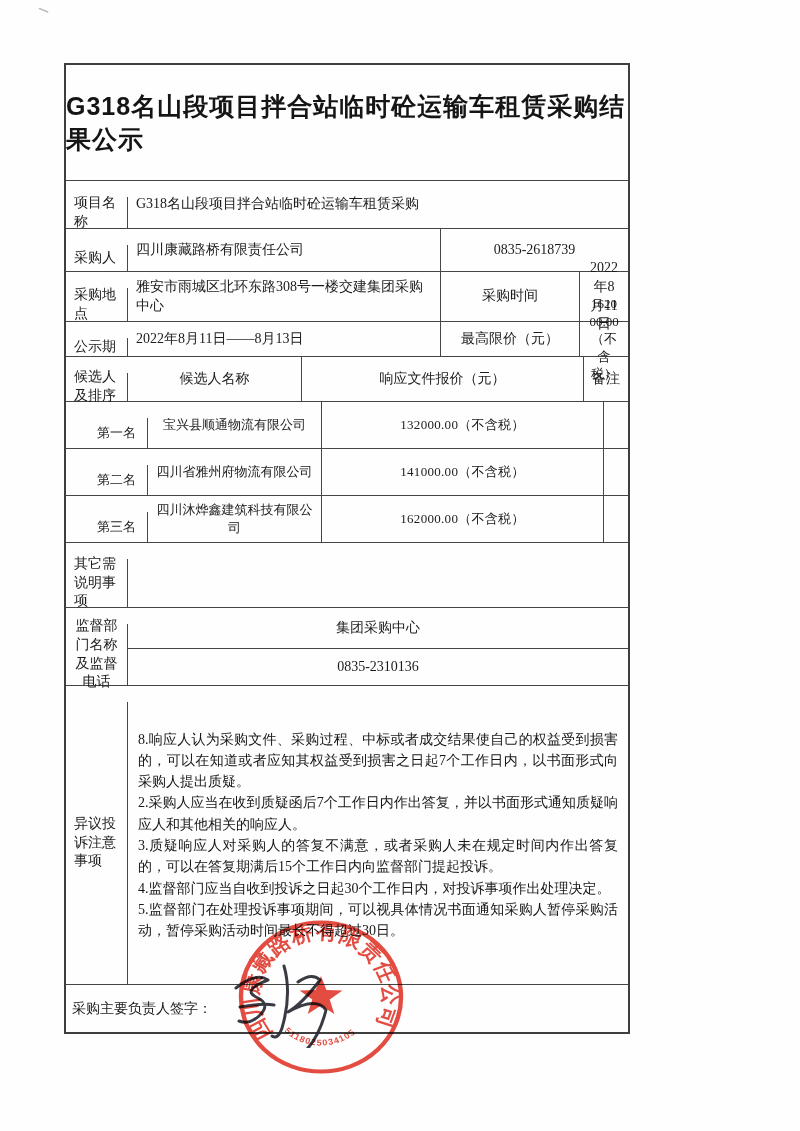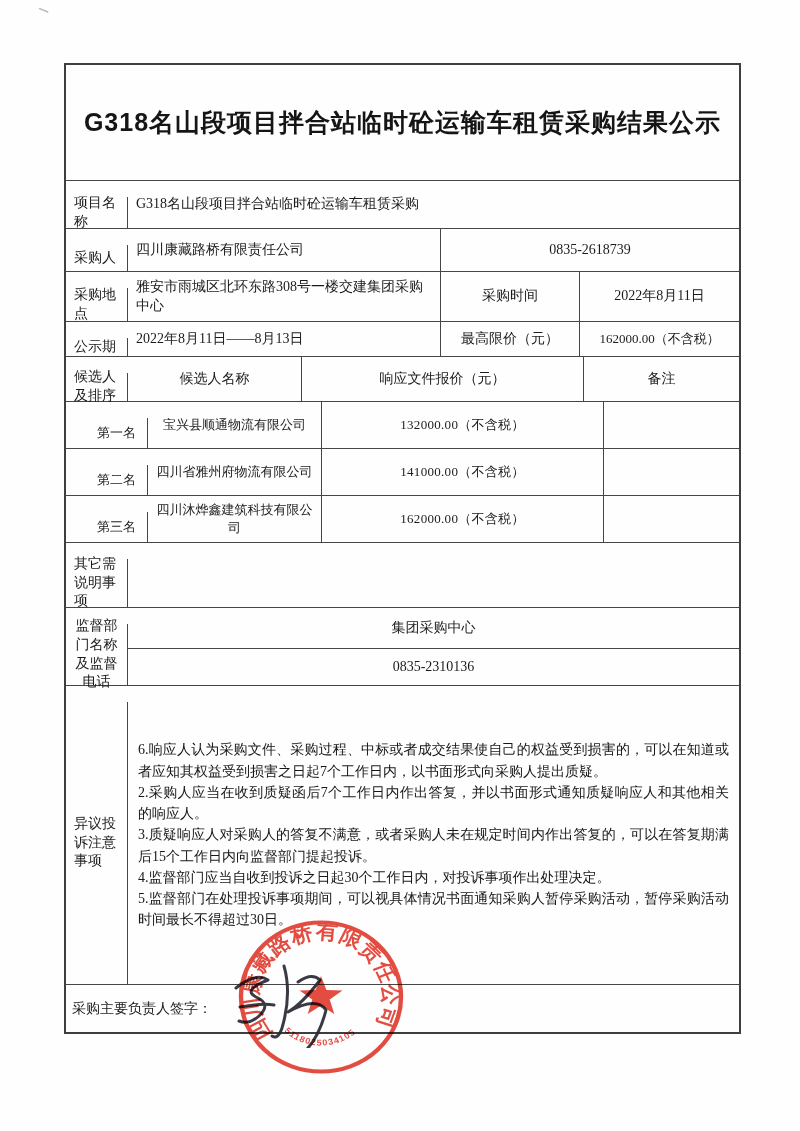--- a/index.html
+++ b/index.html
@@ -3,21 +3,21 @@
 <meta charset="utf-8">
 <style>
   html,body{margin:0;padding:0;background:#ffffff;}
   .page{
     position:relative;width:800px;height:1131px;background:#fefefe;
     font-family:"Liberation Serif","DejaVu Serif",serif;color:#1b1b1b;overflow:hidden;
   }
   .artifact{position:absolute;left:37px;top:9px;width:11px;height:6px;
     border-top:2px solid #bdbdbd;transform:rotate(22deg);border-radius:2px;}
   .sheet{
-    position:absolute;left:64px;top:63px;width:677px;background:#fefefe;
+    position:absolute;left:64px;top:63px;width:566px;background:#fefefe;
     border:2px solid #3f3f3f;box-sizing:border-box;
   }
   .row{display:flex;border-bottom:1.5px solid #454545;box-sizing:border-box;}
   .row:last-child{border-bottom:none;}
   .c{
     display:flex;align-items:center;box-sizing:border-box;
     padding:3px 8px;border-right:1.5px solid #454545;
     font-size:14px;line-height:1.35;word-break:break-all;
   }
   .c:last-child{border-right:none;}
@@ -144,21 +144,21 @@
       <div class="c label sup-label">监督部门名称及监督电话</div>
       <div class="sup-right">
         <div class="sup-cell first">集团采购中心</div>
         <div class="sup-cell second">0835-2310136</div>
       </div>
     </div>
 
     <div class="row r-objection">
       <div class="c label">异议投诉注意事项</div>
       <div class="objection-body">
-        <div class="objection-item">6.响应人认为采购文件、采购过程、中标或者成交结果使自己的权益受到损害的，可以在知道或者应知其权益受到损害之日起7个工作日内，以书面形式向采购人提出质疑。</div>
+        <div class="objection-item">8.响应人认为采购文件、采购过程、中标或者成交结果使自己的权益受到损害的，可以在知道或者应知其权益受到损害之日起7个工作日内，以书面形式向采购人提出质疑。</div>
         <div class="objection-item">2.采购人应当在收到质疑函后7个工作日内作出答复，并以书面形式通知质疑响应人和其他相关的响应人。</div>
         <div class="objection-item">3.质疑响应人对采购人的答复不满意，或者采购人未在规定时间内作出答复的，可以在答复期满后15个工作日内向监督部门提起投诉。</div>
         <div class="objection-item">4.监督部门应当自收到投诉之日起30个工作日内，对投诉事项作出处理决定。</div>
         <div class="objection-item">5.监督部门在处理投诉事项期间，可以视具体情况书面通知采购人暂停采购活动，暂停采购活动时间最长不得超过30日。</div>
       </div>
     </div>
 
     <div class="row r-sign">
       <div class="sign-cell">采购主要负责人签字：</div>
     </div>

